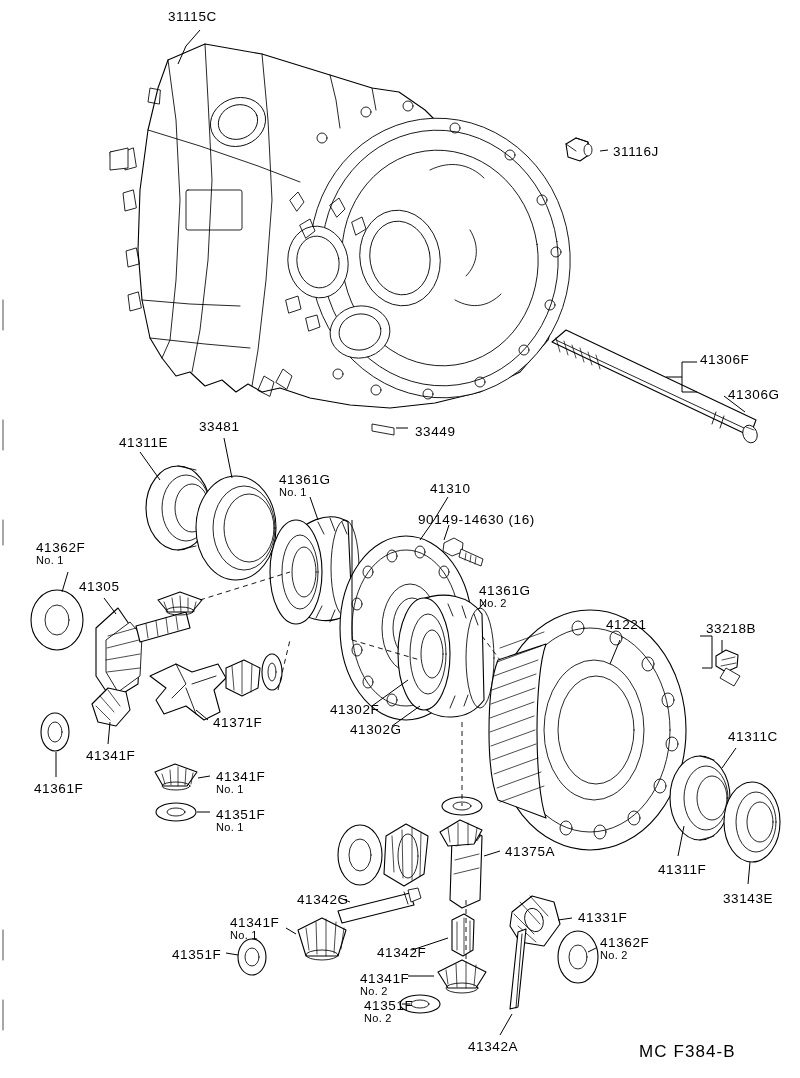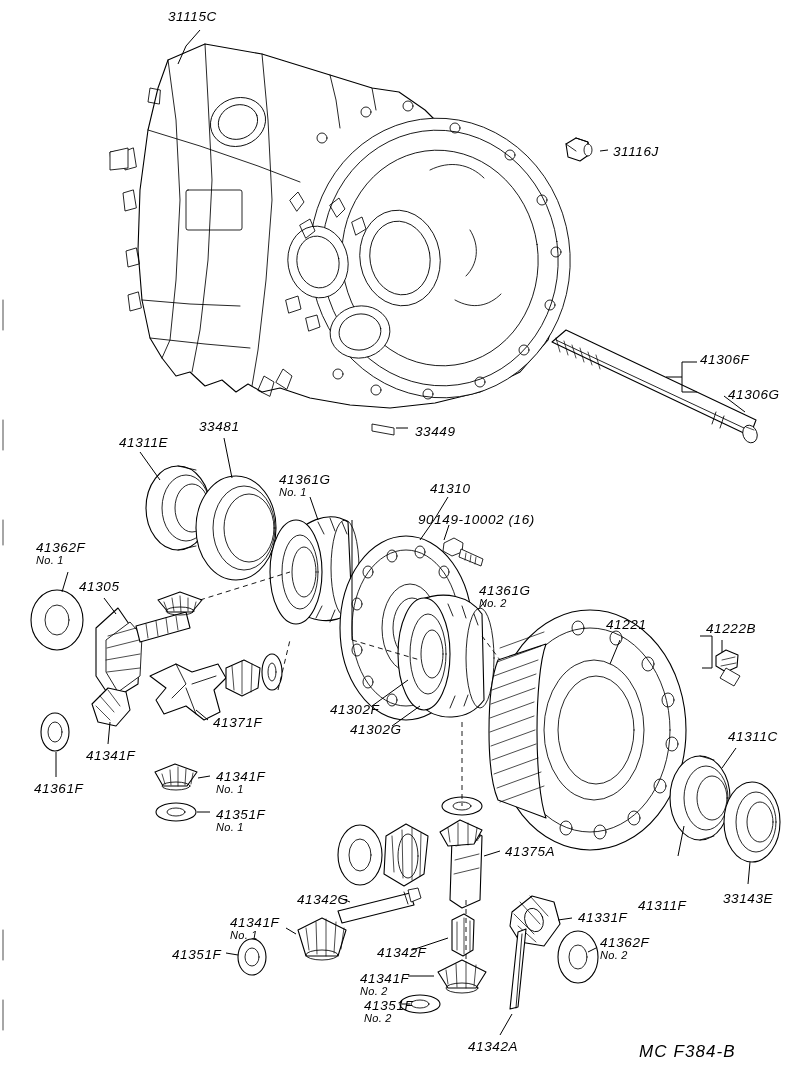--- a/index.html
+++ b/index.html
@@ -13,21 +13,20 @@
     position: relative;
     font-family: "Liberation Sans", sans-serif;
     color: #000000;
     overflow: hidden;
   }
   #sheet {
     position: absolute;
     left: 0; top: 0;
     width: 800px;
     height: 912px;
-    font-style: italic;
   }
   #art {
     position: absolute;
     left: 0; top: 0;
     width: 800px;
     height: 1078px;
   }
   .lbl {
     position: absolute;
     font-family: "Liberation Sans", sans-serif;
@@ -571,21 +570,21 @@
   <div class="lbl" style="left:279px; top:473px;">
     <span>41361G</span>
     <span class="sub">No. 1</span>
   </div>
 
   <div class="lbl" style="left:430px; top:482px;">
     <span>41310</span>
   </div>
 
   <div class="lbl" style="left:418px; top:513px;">
-    <span>90149-10002 (16)</span>
+    <span>90149-14630 (16)</span>
   </div>
 
   <div class="lbl" style="left:479px; top:584px;">
     <span>41361G</span>
     <span class="sub">No. 2</span>
   </div>
 
   <div class="lbl" style="left:36px; top:541px;">
     <span>41362F</span>
     <span class="sub">No. 1</span>
@@ -605,28 +604,28 @@
 
   <div class="lbl" style="left:350px; top:723px;">
     <span>41302G</span>
   </div>
 
   <div class="lbl" style="left:606px; top:618px;">
     <span>41221</span>
   </div>
 
   <div class="lbl" style="left:706px; top:622px;">
-    <span>41222B</span>
+    <span>33218B</span>
   </div>
 
   <div class="lbl" style="left:728px; top:730px;">
     <span>41311C</span>
   </div>
 
-  <div class="lbl" style="left:638px; top:863px;margin-top:36px;">
+  <div class="lbl" style="left:658px; top:863px;">
     <span>41311F</span>
   </div>
 
   <div class="lbl" style="left:723px; top:892px;">
     <span>33143E</span>
   </div>
 
   <div class="lbl" style="left:86px; top:749px;">
     <span>41341F</span>
   </div>

